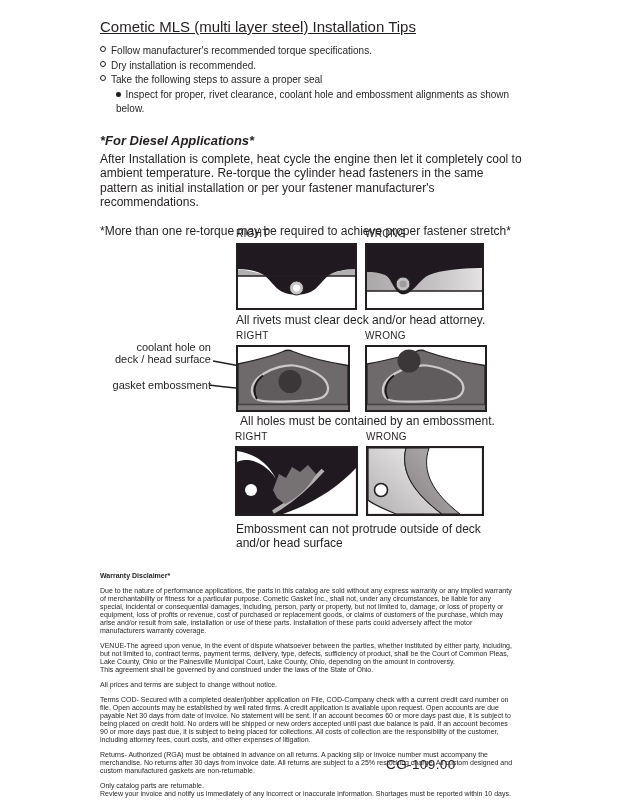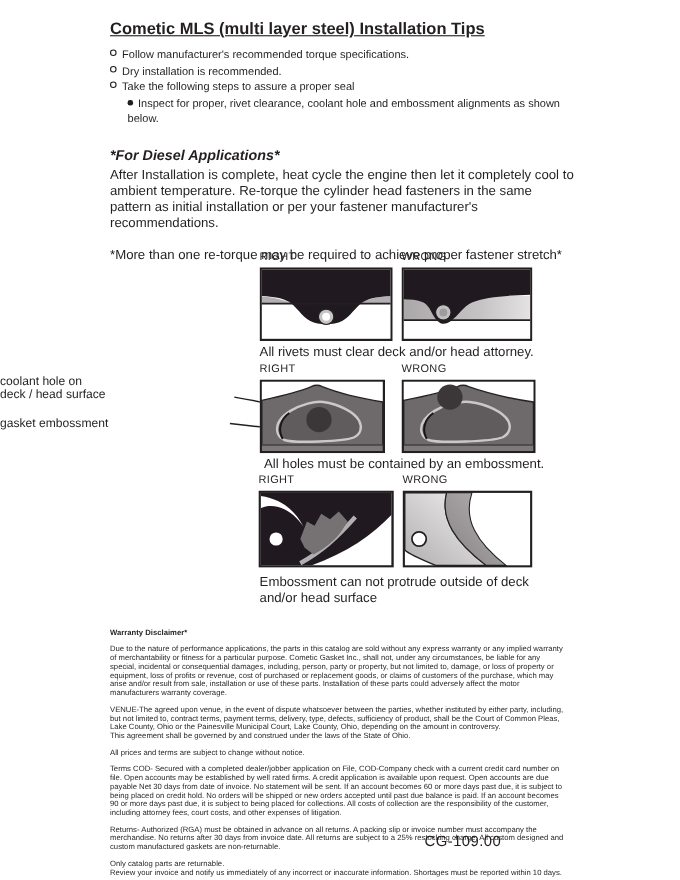--- a/index.html
+++ b/index.html
@@ -1,42 +1,42 @@
 <!DOCTYPE html>
 <html><head>
 <meta charset="utf-8">
 <style>
   html,body{margin:0;padding:0;background:#ffffff;}
   .page{position:relative;width:618px;height:800px;background:#ffffff;overflow:hidden;
         font-family:"Liberation Sans", sans-serif;color:#231f20;}
 
   
   .content{position:absolute;left:100px;top:18px;width:424px;}
-  .title{font-size:15px;font-weight:bold;text-decoration:underline;margin:0 0 9px 0;}
+  .title{font-size:15px;font-weight:normal;text-decoration:underline;margin:0 0 9px 0;}
   .tips{list-style:none;margin:0;padding:0;font-size:10px;line-height:14.5px;}
   .tips li{position:relative;}
   .b1{padding-left:12px;margin-left:-12px;}
   .b1::before{content:"";display:inline-block;width:4px;height:4px;border:1px solid #231f20;
               border-radius:50%;margin-right:5px;vertical-align:2px;}
   .b2{margin-left:16px;}
   .b2::before{content:"";display:inline-block;width:4.5px;height:4.5px;background:#231f20;
               border-radius:50%;margin-right:5px;vertical-align:1px;}
   .diesel-h{font-size:13px;font-weight:bold;margin:16px 0 4px 0;font-style:italic;}
   .para{font-size:12px;line-height:14.6px;margin:0 0 12px 0;}
   .note{font-size:12px;margin:14px 0 0 0;}
 
   
   .drow{position:absolute;left:0;width:618px;}
   .row1{top:228px;height:100px;}
   .row2{top:330px;height:100px;}
   .row3{top:431px;height:110px;}
   .lbl{position:absolute;top:0;font-size:10px;letter-spacing:.3px;text-align:left;}
   .panel{position:absolute;top:15px;}
   .caption{position:absolute;font-size:12px;line-height:13.5px;}
-  .side-lbl{position:absolute;font-size:11px;line-height:12px;width:211px;left:0;}
+  .side-lbl{position:absolute;font-size:11px;line-height:12px;text-align:right;width:211px;left:0;}
   .leader{position:absolute;left:0;top:0;width:618px;height:100px;pointer-events:none;}
 
   
   .legal{position:absolute;left:100px;top:572px;width:416px;font-size:7px;line-height:8px;
          color:#2a2627;}
   .legal p{margin:0 0 7px 0;}
   .legal p.tight{margin:0 0 0 0;}
   .legal .lh{font-weight:bold;margin:0 0 7px 0;}
   .gap{margin-bottom:7px;}
 

